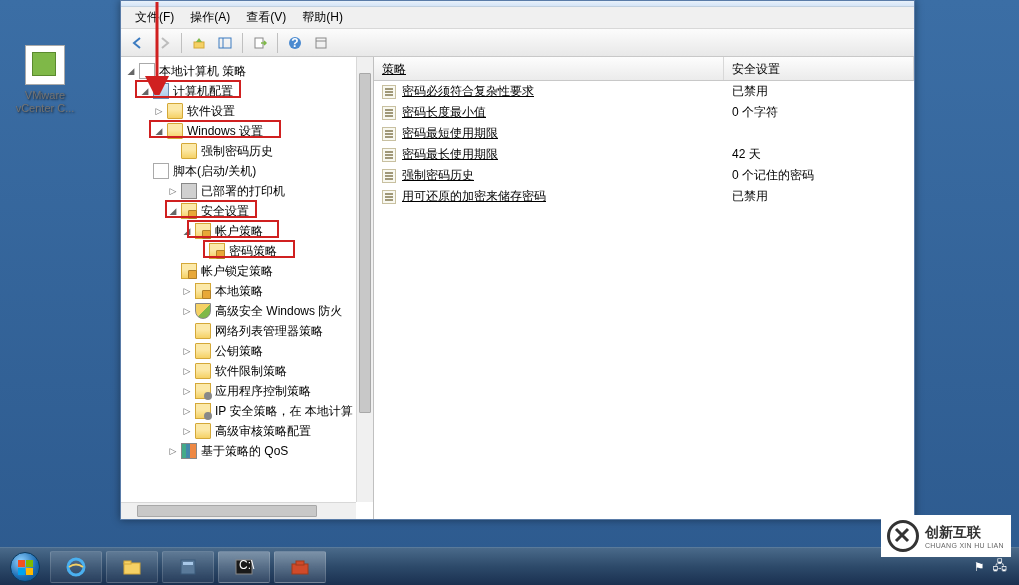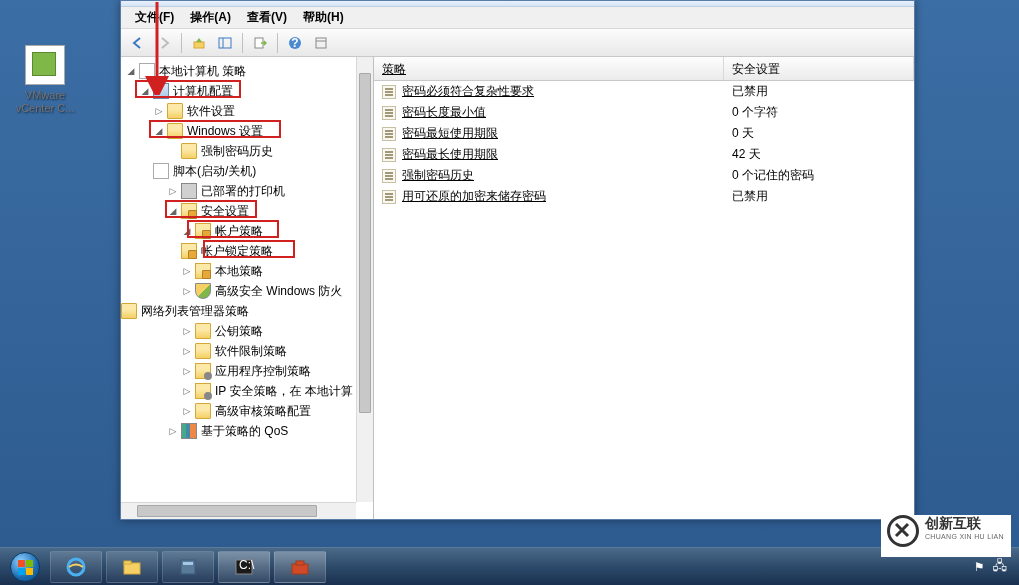--- a/index.html
+++ b/index.html
@@ -8,21 +8,21 @@
 .desktop-icon { position: absolute; top: 45px; left: 10px; width: 70px; text-align: center; color: #737373; text-shadow: 1px 1px 2px rgba(0,0,0,0.7); }
 .desktop-icon .icon-box { width: 40px; height: 40px; background: #fff; border: 1px solid #aaa; margin: 0 auto 4px; position: relative; }
 .desktop-icon .icon-inner { position: absolute; top: 6px; left: 6px; width: 24px; height: 24px; background: #7fb848; border: 1px solid #5a8a2e; }
 .desktop-icon .label { font-size: 11px; line-height: 1.2; }
 
 .arrow-annotation { position: absolute; top: 0; left: 145px; z-index: 100; }
 
 .window { position: absolute; top: 0; left: 120px; width: 795px; height: 520px; background: #fff; border: 1px solid #5a7ca8; box-shadow: 0 0 8px rgba(0,0,0,0.4); }
 .title-bar { height: 6px; background: linear-gradient(to bottom, #e8f1fb, #d5e5f7); border-bottom: 1px solid #c0d0e0; }
 .menu-bar { height: 22px; background: #f0f0f0; display: flex; align-items: center; padding: 0 6px; border-bottom: 1px solid #d8d8d8; }
-.menu-item { padding: 2px 8px; cursor: pointer; font-weight: bold; }
+.menu-item { padding: 2px 8px; cursor: pointer; }
 .toolbar { height: 28px; background: linear-gradient(to bottom, #fcfcfc, #e8e8e8); display: flex; align-items: center; padding: 0 6px; gap: 4px; border-bottom: 1px solid #c8c8c8; }
 .tb-btn { width: 22px; height: 22px; display: flex; align-items: center; justify-content: center; border: 1px solid transparent; cursor: pointer; }
 .tb-sep { width: 1px; height: 20px; background: #c0c0c0; margin: 0 2px; }
 
 .content-area { display: flex; height: calc(100% - 56px); }
 .left-pane { width: 253px; border-right: 1px solid #c0c0c0; overflow: auto; position: relative; padding: 4px 0; }
 .right-pane { flex: 1; overflow: auto; }
 
 .tree-node { white-space: nowrap; line-height: 20px; display: flex; align-items: center; cursor: pointer; }
 .tree-toggle { width: 12px; height: 12px; display: inline-flex; align-items: center; justify-content: center; font-size: 9px; color: #666; margin-right: 2px; }
@@ -48,21 +48,21 @@
 .list-row { height: 21px; display: flex; align-items: center; cursor: pointer; }
 .list-row .cell { padding: 2px 8px; display: flex; align-items: center; gap: 6px; }
 .policy-icon { width: 14px; height: 14px; background: #f8f8f0; border: 1px solid #c8c0a0; flex-shrink: 0; position: relative; }
 .policy-icon::after { content: ""; position: absolute; top: 2px; left: 2px; width: 8px; height: 2px; background: #a09878; box-shadow: 0 3px 0 #a09878, 0 6px 0 #a09878; }
 
 .scroll-track { position: absolute; background: #f0f0f0; }
 .scroll-track.v { right: 0; top: 0; bottom: 17px; width: 17px; border-left: 1px solid #d8d8d8; }
 .scroll-track.h { left: 0; right: 17px; bottom: 0; height: 17px; border-top: 1px solid #d8d8d8; }
 .scroll-thumb { background: #c8c8c8; border: 1px solid #a8a8a8; border-radius: 1px; }
 
-.logo-overlay { position: absolute; right: 8px; bottom: 28px; width: 130px; height: 42px; background: #fff; display: flex; padding: 0 6px; z-index: 200; color: #333; }
+.logo-overlay { position: absolute; right: 8px; bottom: 28px; width: 130px; height: 42px; background: #fff; display: flex; align-items: center; padding: 0 6px; z-index: 200; color: #333; }
 .logo-mark { width: 32px; height: 32px; border: 3px solid #333; border-radius: 50%; margin-right: 6px; position: relative; }
 .logo-text .cn { font-size: 14px; font-weight: bold; }
 .logo-text .en { font-size: 7px; letter-spacing: 0.3px; color: #666; }
 
 .taskbar { position: absolute; bottom: 0; left: 0; right: 0; height: 38px; background: linear-gradient(to bottom, #4a6a8a 0%, #2d4a6a 50%, #1a3050 100%); display: flex; align-items: center; padding: 0 4px; gap: 4px; border-top: 1px solid #5a7a9a; }
 .start-btn { width: 42px; height: 32px; display: flex; align-items: center; justify-content: center; cursor: pointer; }
 .start-orb { width: 30px; height: 30px; border-radius: 50%; background: radial-gradient(circle at 35% 30%, #8ed0ff, #1a6ab0 60%, #0a4a80); border: 1px solid #0a3a60; position: relative; }
 .task-btn { width: 52px; height: 32px; background: linear-gradient(to bottom, rgba(255,255,255,0.15), rgba(255,255,255,0.05)); border: 1px solid rgba(255,255,255,0.15); border-radius: 2px; display: flex; align-items: center; justify-content: center; cursor: pointer; }
 .task-btn.active { background: linear-gradient(to bottom, rgba(255,255,255,0.3), rgba(255,255,255,0.1)); }
 .tray { margin-left: auto; display: flex; align-items: center; gap: 8px; padding-right: 8px; color: #fff; font-size: 11px; }
@@ -181,35 +181,39 @@
       <div class="tree-node" style="padding-left:46px">
         <span class="tree-toggle">◢</span>
         <span class="tree-icon lock-folder"></span>
         <span class="tree-label">安全设置</span>
       </div>
       <div class="tree-node" style="padding-left:60px">
         <span class="tree-toggle">◢</span>
         <span class="tree-icon lock-folder"></span>
         <span class="tree-label">帐户策略</span>
       </div>
+      <div class="tree-node" style="padding-left:88px">
+        <span class="tree-icon lock-folder"></span>
+        <span class="tree-label">密码策略</span>
+      </div>
       <div class="tree-node" style="padding-left:60px">
         <span class="tree-icon lock-folder"></span>
         <span class="tree-label">帐户锁定策略</span>
       </div>
       <div class="tree-node" style="padding-left:60px">
         <span class="tree-toggle">▷</span>
         <span class="tree-icon lock-folder"></span>
         <span class="tree-label">本地策略</span>
       </div>
       <div class="tree-node" style="padding-left:60px">
         <span class="tree-toggle">▷</span>
         <span class="tree-icon shield-icon"></span>
         <span class="tree-label">高级安全 Windows 防火</span>
       </div>
-      <div class="tree-node" style="">
+      <div class="tree-node" style="padding-left:74px">
         <span class="tree-icon folder"></span>
         <span class="tree-label">网络列表管理器策略</span>
       </div>
       <div class="tree-node" style="padding-left:60px">
         <span class="tree-toggle">▷</span>
         <span class="tree-icon folder"></span>
         <span class="tree-label">公钥策略</span>
       </div>
       <div class="tree-node" style="padding-left:60px">
         <span class="tree-toggle">▷</span>
@@ -269,21 +273,20 @@
               <span class="policy-icon"></span>
               <span>密码长度最小值</span>
             </div>
             <div class="cell col-setting">0 个字符</div>
           </div>
           <div class="list-row">
             <div class="cell col-policy">
               <span class="policy-icon"></span>
               <span>密码最短使用期限</span>
             </div>
-            <div class="cell col-setting">0 天</div>
           </div>
           <div class="list-row">
             <div class="cell col-policy">
               <span class="policy-icon"></span>
               <span>密码最长使用期限</span>
             </div>
             <div class="cell col-setting">42 天</div>
           </div>
           <div class="list-row">
             <div class="cell col-policy">

